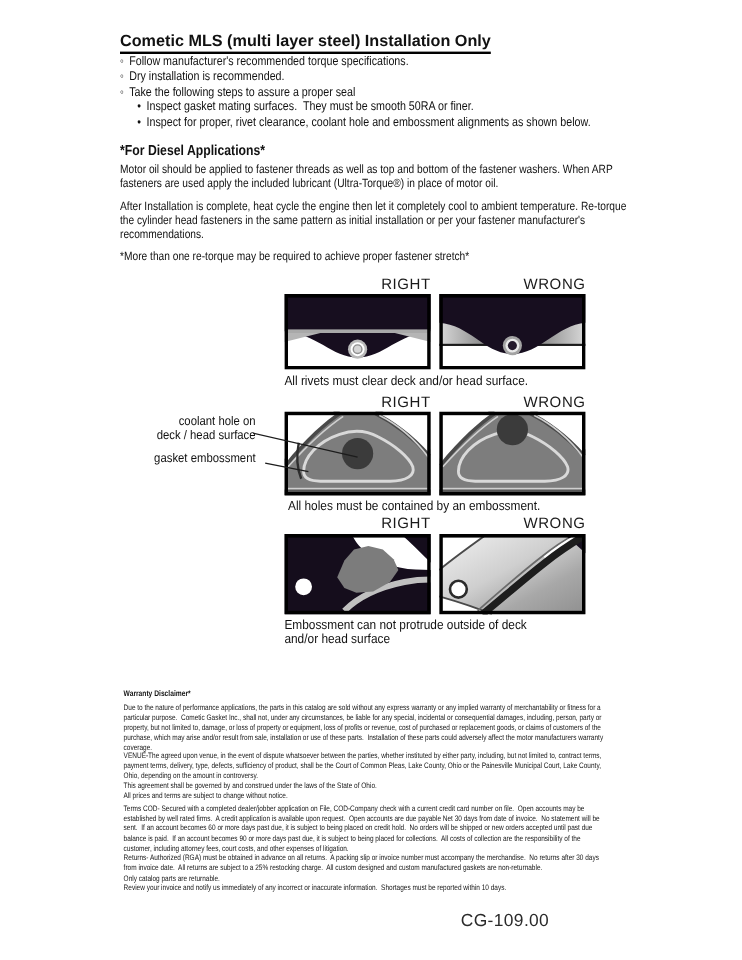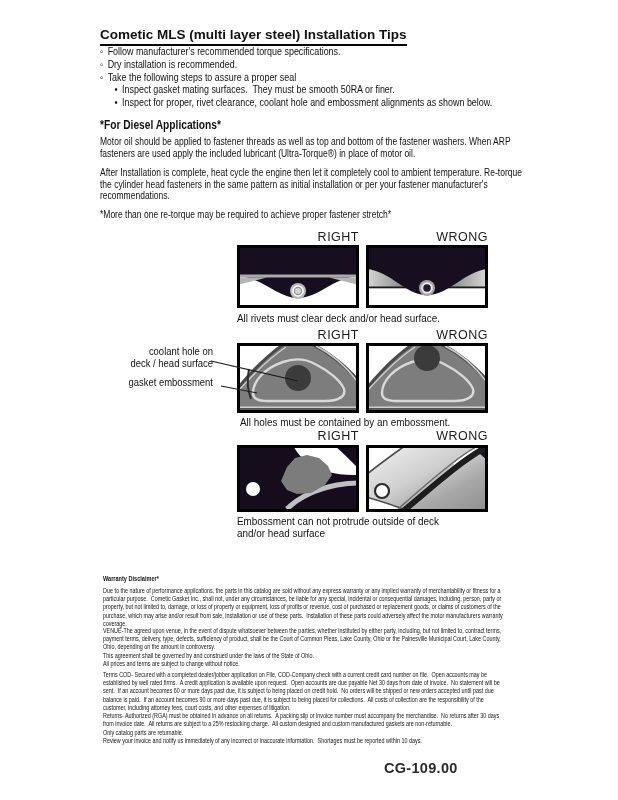--- a/index.html
+++ b/index.html
@@ -16,30 +16,30 @@
   .bullet-row .marker{width:9px;flex:0 0 9px;}
   .bullet-row.sub{margin-left:17px;}
   .sub-head{font-size:12px;font-weight:bold;white-space:nowrap;}
   .dg-label{font-size:12.5px;color:#1a1a1a;text-align:right;width:122px;letter-spacing:0.5px;}
   .caption{font-size:11px;white-space:nowrap;color:#111;}
   .side-label{font-size:10.5px;text-align:right;transform:scaleX(0.9);transform-origin:100% 0;
               line-height:11.5px;white-space:nowrap;}
   .legal{font-size:6.6px;line-height:8.2px;width:488px;white-space:pre-wrap;
          transform:scaleX(0.82);transform-origin:0 0;color:#151515;}
   .legal-head{font-weight:bold;font-size:6.8px;}
-  .pageno{font-size:14.5px;color:#2a2a2a;letter-spacing:0.3px;font-weight:bold;}
+  .pageno{font-size:14.5px;color:#2a2a2a;letter-spacing:0.3px;}
   svg.panel{position:absolute;display:block;}
 </style>
 </head>
 <body>
 
 <div class="page">
 
   <div class="abs" style="left:100px;top:25px;">
-    <span class="title">Cometic MLS (multi layer steel) Installation Tips</span>
+    <span class="title">Cometic MLS (multi layer steel) Installation Only</span>
   </div>
 
   <div class="abs bullets condense85" style="left:100px;top:45px;width:560px;">
     <div class="bullet-row">
       <span class="marker">◦</span>
       <span>Follow manufacturer's recommended torque specifications.</span>
     </div>
     <div class="bullet-row">
       <span class="marker">◦</span>
       <span>Dry installation is recommended.</span>

